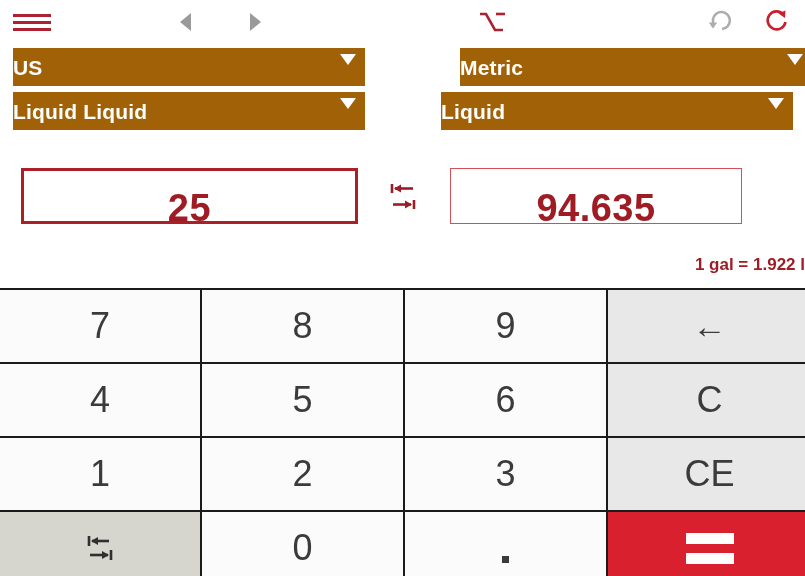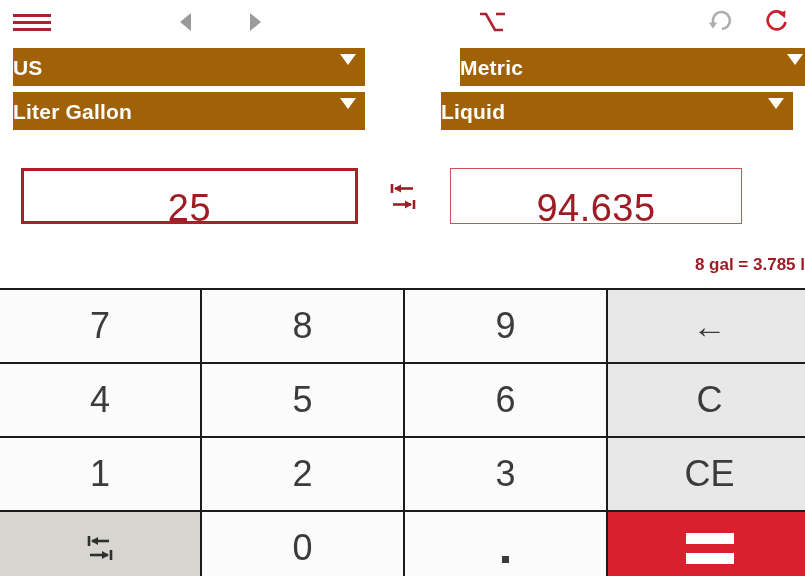--- a/index.html
+++ b/index.html
@@ -110,21 +110,21 @@
     left: 21px; top: 168px; width: 337px; height: 56px;
     border: 3px solid #ab1f28;
   }
   #field-to {
     left: 450px; top: 168px; width: 292px; height: 56px;
     border: 1px solid #cf5059;
   }
   .field-value {
     color: #9e1c24;
     font-size: 38px;
-    font-weight: normal;
+    font-weight: bold;
     line-height: 1;
     letter-spacing: 0.5px;
     margin-top: 24px;
   }
 
   
   #swap-fields {
     position: absolute;
     left: 386px; top: 178px;
     width: 34px; height: 38px;
@@ -234,21 +234,21 @@
       </svg>
     </div>
   </div>
 
   <div class="dd" id="dd-left-system">
     <span class="dd-label">US</span>
     <span class="dd-arrow"></span>
   </div>
 
   <div class="dd" id="dd-left-unit">
-    <span class="dd-label">Liter Gallon</span>
+    <span class="dd-label">Liquid Liquid</span>
     <span class="dd-arrow"></span>
   </div>
 
   <div class="dd" id="dd-right-system">
     <span class="dd-label">Metric</span>
     <span class="dd-arrow"></span>
   </div>
 
   <div class="dd" id="dd-right-unit">
     <span class="dd-label">Liquid</span>
@@ -267,21 +267,21 @@
       <path d="M28 22 L28 31" stroke="#9e1c24" stroke-width="2.6" fill="none"></path>
       <path d="M7 26.5 L25 26.5" stroke="#9e1c24" stroke-width="2.6" fill="none"></path>
       <path d="M26 26.5 L19 22.5 L19 30.5 Z" fill="#9e1c24"></path>
     </svg>
   </div>
 
   <div class="field" id="field-to">
     <span class="field-value">94.635</span>
   </div>
 
-  <div id="ratio-note">8 gal = 3.785 l</div>
+  <div id="ratio-note">1 gal = 1.922 l</div>
 
   <div class="keypad" id="keypad">
       <div class="key">
         <span>7</span>
       </div>
       <div class="key">
         <span>8</span>
       </div>
       <div class="key">
         <span>9</span>

